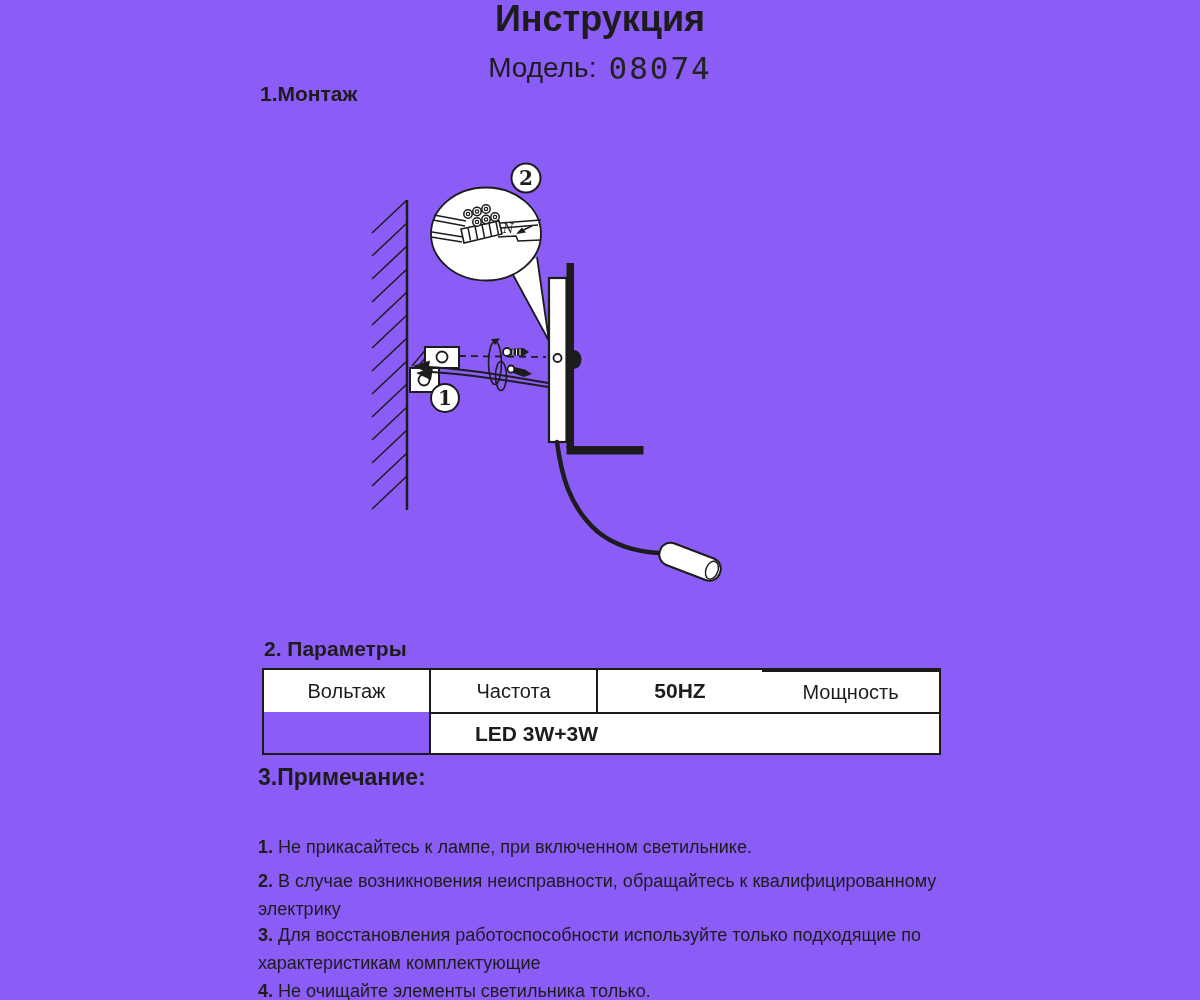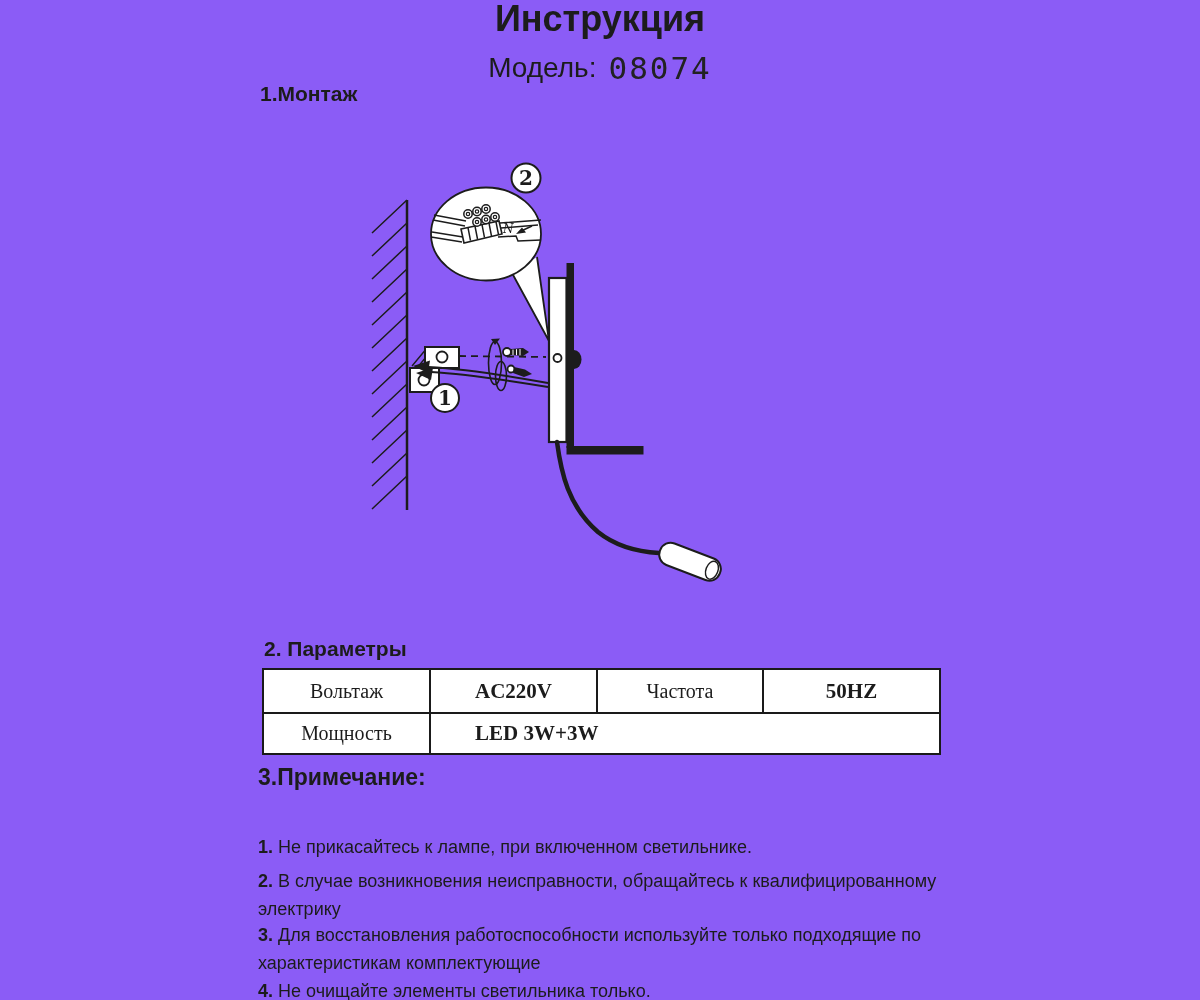--- a/index.html
+++ b/index.html
@@ -28,21 +28,20 @@
 
   .diagram{position:absolute;left:360px;top:140px;width:400px;height:500px;}
   .diagram *{vector-effect:none;}
 
   .spec-table{
     position:absolute;left:262px;top:668px;width:675px;
     border:2px solid #1a1a1a;
     display:grid;
     grid-template-columns:165px 167px 166px 1fr;
     grid-template-rows:42px 41px;
-    font-family:Liberation Serif, serif;
   }
   .cell{
     display:flex;align-items:center;justify-content:center;
     font-size:20px;background:#fff;
   }
   .cell.bordered-left{border-left:2px solid #1a1a1a;}
   .cell.bordered-top{border-top:2px solid #1a1a1a;}
   .cell.value{font-weight:bold;font-size:21px;}
   .cell.power-value{grid-column:2 / span 3;justify-content:flex-start;padding-left:44px;}
 
@@ -164,21 +163,20 @@
     <g transform="translate(302,411) rotate(21)">
       <rect x="-2" y="-11.5" width="64" height="23" rx="11" fill="#ffffff" stroke-width="2"></rect>
       <ellipse cx="53.5" cy="0" rx="6" ry="9.3" fill="#ffffff" stroke-width="1.5"></ellipse>
     </g>
   </svg>
 
   <div class="h-params">2. Параметры</div>
 
   <div class="spec-table">
     <div class="cell">Вольтаж</div>
-    <div class="cell bordered-left value">AC220V</div>
     <div class="cell bordered-left">Частота</div>
     <div class="cell bordered-left value">50HZ</div>
     <div class="cell bordered-top">Мощность</div>
     <div class="cell bordered-top bordered-left value power-value">LED 3W+3W</div>
   </div>
 
   <div class="h-notes">3.Примечание:</div>
 
   <div class="note note-1"><b>1.</b><span> Не прикасайтесь к лампе, при включенном светильнике.</span></div>
   <div class="note note-2"><b>2.</b><span> В случае возникновения неисправности, обращайтесь к квалифицированному электрику</span></div>

